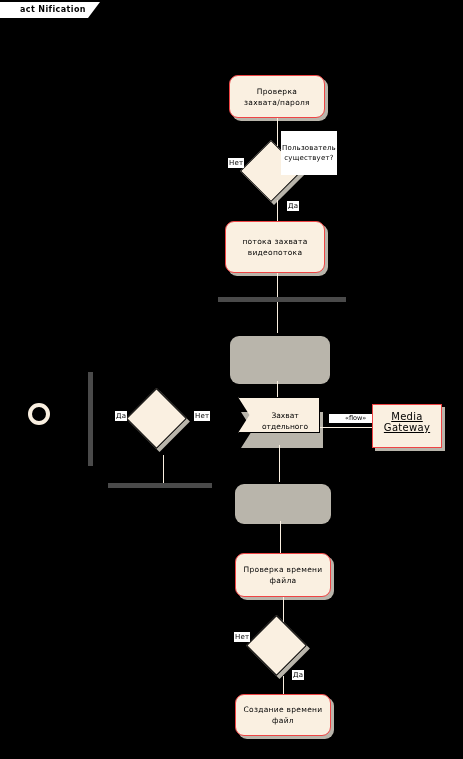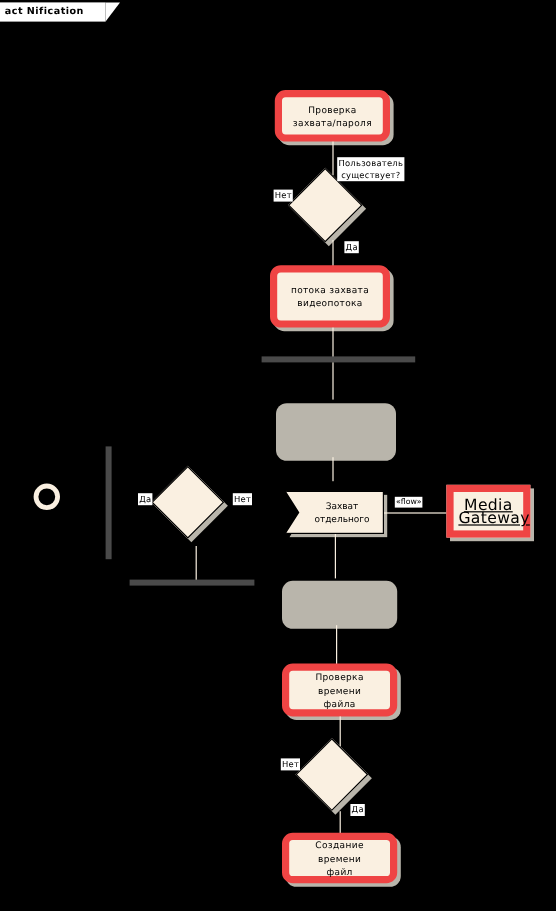--- a/index.html
+++ b/index.html
@@ -22,40 +22,40 @@
     left: 0px;
     top: 2px;
     width: 88px;
     height: 16px;
     background: #ffffff;
     color: #000000;
     font-size: 8px;
     font-weight: bold;
     letter-spacing: 0.4px;
     line-height: 16px;
-    padding-left: 4px;
+    padding-left: 20px;
     box-sizing: border-box;
     font-family: "DejaVu Sans", sans-serif;
   }
   .frame-tab-corner {
     position: absolute;
     left: 88px;
     top: 2px;
     width: 0;
     height: 0;
     border-top: 16px solid #ffffff;
     border-right: 12px solid transparent;
   }
 
   
   .node {
     position: absolute;
     box-sizing: border-box;
     background: #faf0e1;
-    border: 6px solid #ef4444;
+    border: 1px solid #ef4444;
     color: #000000;
     font-size: 7.5px;
     line-height: 11px;
     text-align: center;
     display: flex;
     align-items: center;
     justify-content: flex-start;
     letter-spacing: 0.3px;
   }
   .node .txt { width: 100%; padding: 0 4px; box-sizing: border-box; }
@@ -66,21 +66,21 @@
   }
   .shadow {
     position: absolute;
     background: #b9b5ab;
     z-index: 0;
   }
   .shadow.rounded { border-radius: 9px; }
 
   
   .objectnode { border-radius: 0; }
-  .objectnode .txt { text-decoration: underline; font-size: 13px; }
+  .objectnode .txt { text-decoration: underline; font-size: 10px; }
 
   
   .diamond-wrap { position: absolute; }
   .diamond {
     position: absolute;
     left: 0; top: 0;
     background: #faf0e1;
     border: 1px solid #000000;
     transform: rotate(45deg);
     box-sizing: border-box;
@@ -144,32 +144,32 @@
   }
 
   
   .guard-block {
     position: absolute;
     background: #ffffff;
     color: #000000;
     font-size: 7px;
     line-height: 10px;
     text-align: center;
-    padding: 0 1px;
+    padding: 12px 1px;
     white-space: nowrap;
     letter-spacing: 0.2px;
   }
 
   .stereo {
     position: absolute;
     background: #ffffff;
     color: #000000;
     font-size: 6.5px;
     line-height: 9px;
-    padding: 0 1px;
+    padding: 0 16px;
     white-space: nowrap;
   }
 </style>
 </head>
 <body>
 
 <div id="canvas">
 
   <div class="frame-tab">act Nification</div>
   <div class="frame-tab-corner"></div>
@@ -220,21 +220,21 @@
   <div class="bar" style="left:88px; top:372px; width:5px; height:94px;"></div>
 
   <div class="diamond-wrap" style="left:132px; top:394px; width:62px; height:62px;">
     <div class="diamond-shadow" style="left:6px; top:6px; width:43px; height:43px;"></div>
     <div class="diamond" style="left:3px; top:3px; width:43px; height:43px;"></div>
   </div>
   <div class="guard" style="left:115px; top:411px;">Да</div>
   <div class="guard" style="left:194px; top:411px;">Нет</div>
 
   <div class="signal-shadow" style="left:241px; top:412px; width:82px; height:36px;"></div>
-  <div class="signal" style="left:238px; top:409px; width:82px; height:36px;">
+  <div class="signal" style="left:238px; top:397px; width:82px; height:36px;align-items:flex-end;">
     <div class="txt" style="padding-left:12px;">
       <div>Захват</div>
       <div>отдельного</div>
     </div>
   </div>
 
   <div class="line hline" style="left:320px; top:427px; width:52px;"></div>
   <div class="stereo" style="left:329px; top:414px;">«flow»</div>
 
   <div class="shadow" style="left:375px; top:407px; width:70px; height:44px;"></div>

